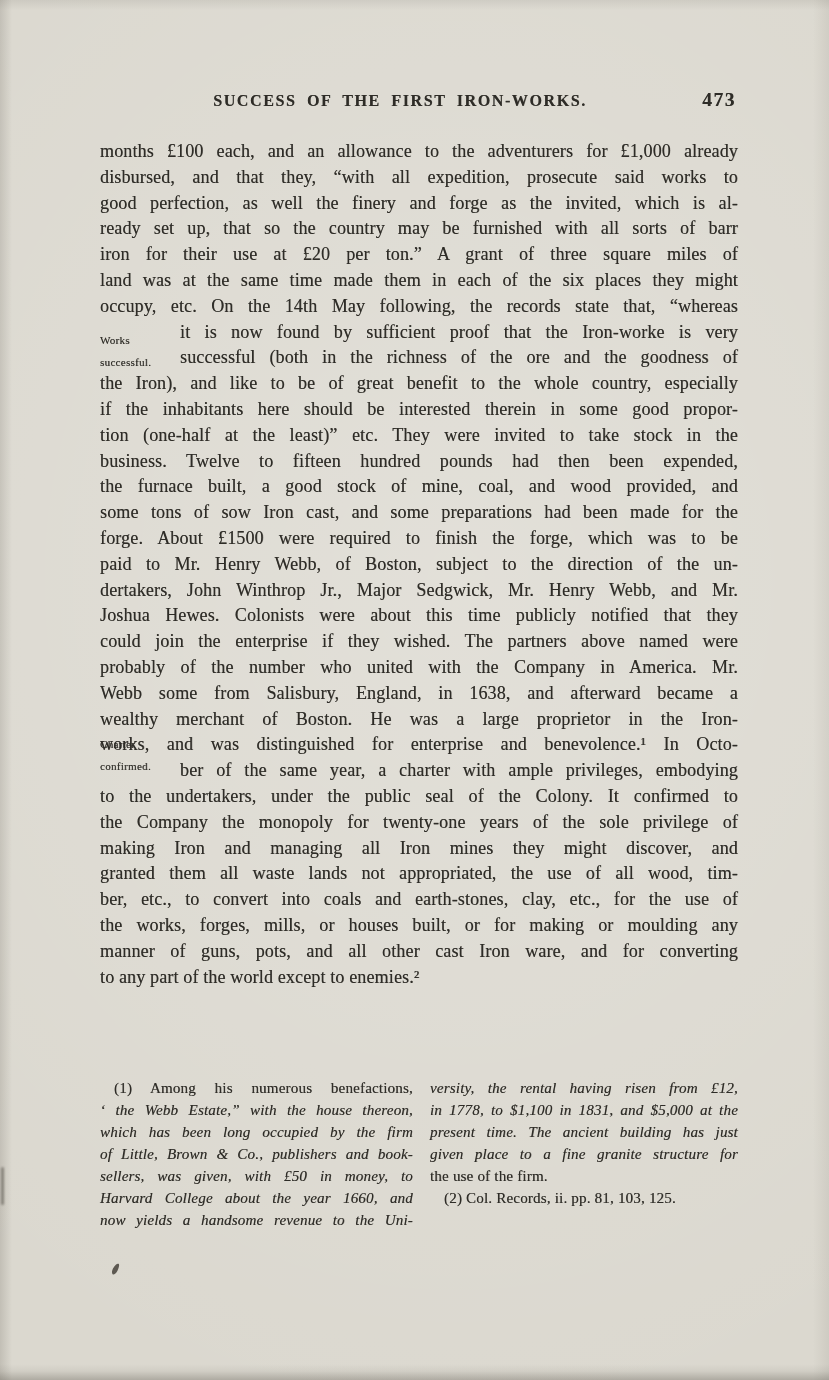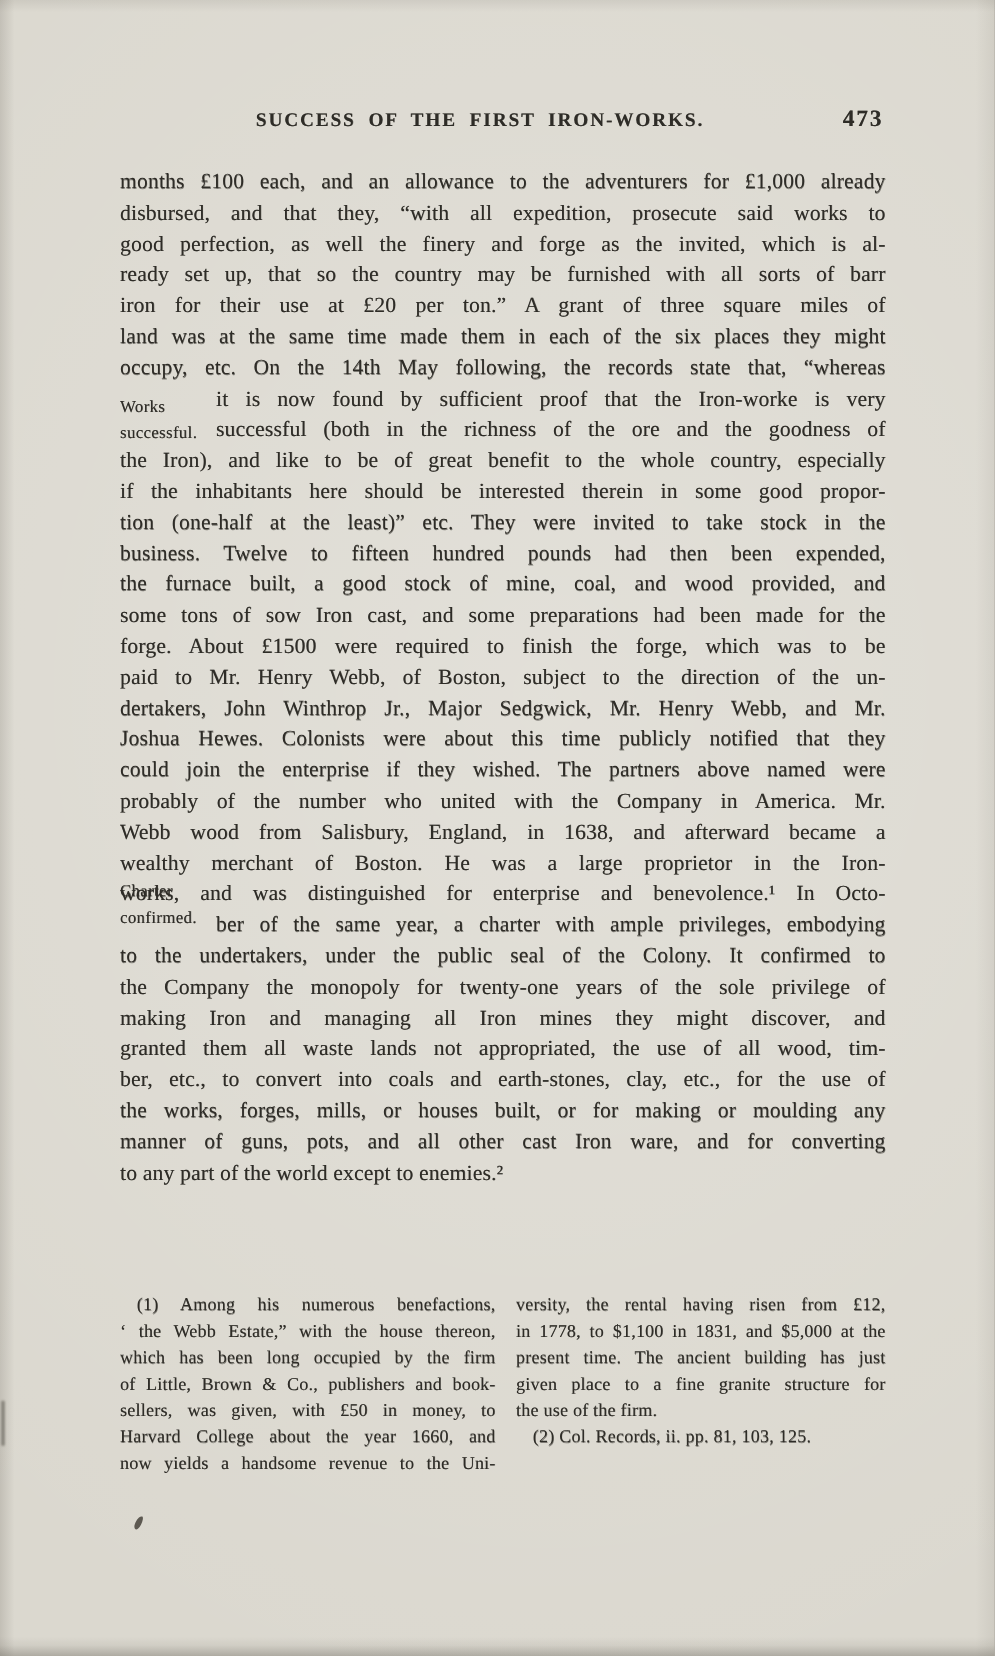--- a/index.html
+++ b/index.html
@@ -57,41 +57,41 @@
     line-height: 25.8px;
   }
   .text-block div.full   { text-align: justify; text-align-last: justify; }
   .text-block div.indent { margin-left: 80px; text-align: justify; text-align-last: justify; }
   .text-block div.end    { text-align: left; }
 
   
   .margin-note {
     position: absolute;
     left: 100px;
-    font-size: 14px;
+    font-size: 11px;
     line-height: 22px;
     letter-spacing: 0.3px;
   }
   .mn1 { top: 329px; }
   .mn2 { top: 733px; }
 
   
   .footnotes {
     position: absolute;
     left: 100px; top: 1077px;
     width: 638px;
     display: flex;
     gap: 17px;
     font-size: 15px;
     letter-spacing: 0.2px;
   }
   .fn-col-1 { width: 313px; }
   .fn-col-2 { width: 308px; }
   .footnotes div.line-item { height: 22px; line-height: 22px; }
-  .footnotes div.fn       { text-align: justify; text-align-last: justify; }
+  .footnotes div.fn       { text-align: justify; text-align-last: justify; font-style: italic; }
   .footnotes div.fn-first { text-align: justify; text-align-last: justify; text-indent: 14px; }
   .footnotes div.fn-end   { text-align: left; }
   .footnotes div.fn-last  { text-align: left; text-indent: 14px; }
 
   
   .ink-mark {
     position: absolute;
     left: 113px; top: 1263px;
     width: 5px; height: 12px;
     background: #46423b;
@@ -142,21 +142,21 @@
       <div class="line-item full">tion (one-half at the least)” etc.  They were invited to take stock in the</div>
       <div class="line-item full">business.  Twelve to fifteen hundred pounds had then been expended,</div>
       <div class="line-item full">the furnace built, a good stock of mine, coal, and wood provided, and</div>
       <div class="line-item full">some tons of sow Iron cast, and some preparations had been made for the</div>
       <div class="line-item full">forge.  About £1500 were required to finish the forge, which was to be</div>
       <div class="line-item full">paid to Mr. Henry Webb, of Boston, subject to the direction of the un-</div>
       <div class="line-item full">dertakers, John Winthrop Jr., Major Sedgwick, Mr. Henry Webb, and Mr.</div>
       <div class="line-item full">Joshua Hewes.  Colonists were about this time publicly notified that they</div>
       <div class="line-item full">could join the enterprise if they wished.  The partners above named were</div>
       <div class="line-item full">probably of the number who united with the Company in America.  Mr.</div>
-      <div class="line-item full">Webb wood from Salisbury, England, in 1638, and afterward became a</div>
+      <div class="line-item full">Webb some from Salisbury, England, in 1638, and afterward became a</div>
       <div class="line-item full">wealthy merchant of Boston.  He was a large proprietor in the Iron-</div>
       <div class="line-item full">works, and was distinguished for enterprise and benevolence.¹  In Octo-</div>
       <div class="line-item indent">ber of the same year, a charter with ample privileges, embodying</div>
       <div class="line-item full">to the undertakers, under the public seal of the Colony.  It confirmed to</div>
       <div class="line-item full">the Company the monopoly for twenty-one years of the sole privilege of</div>
       <div class="line-item full">making Iron and managing all Iron mines they might discover, and</div>
       <div class="line-item full">granted them all waste lands not appropriated, the use of all wood, tim-</div>
       <div class="line-item full">ber, etc., to convert into coals and earth-stones, clay, etc., for the use of</div>
       <div class="line-item full">the works, forges, mills, or houses built, or for making or moulding any</div>
       <div class="line-item full">manner of guns, pots, and all other cast Iron ware, and for converting</div>

